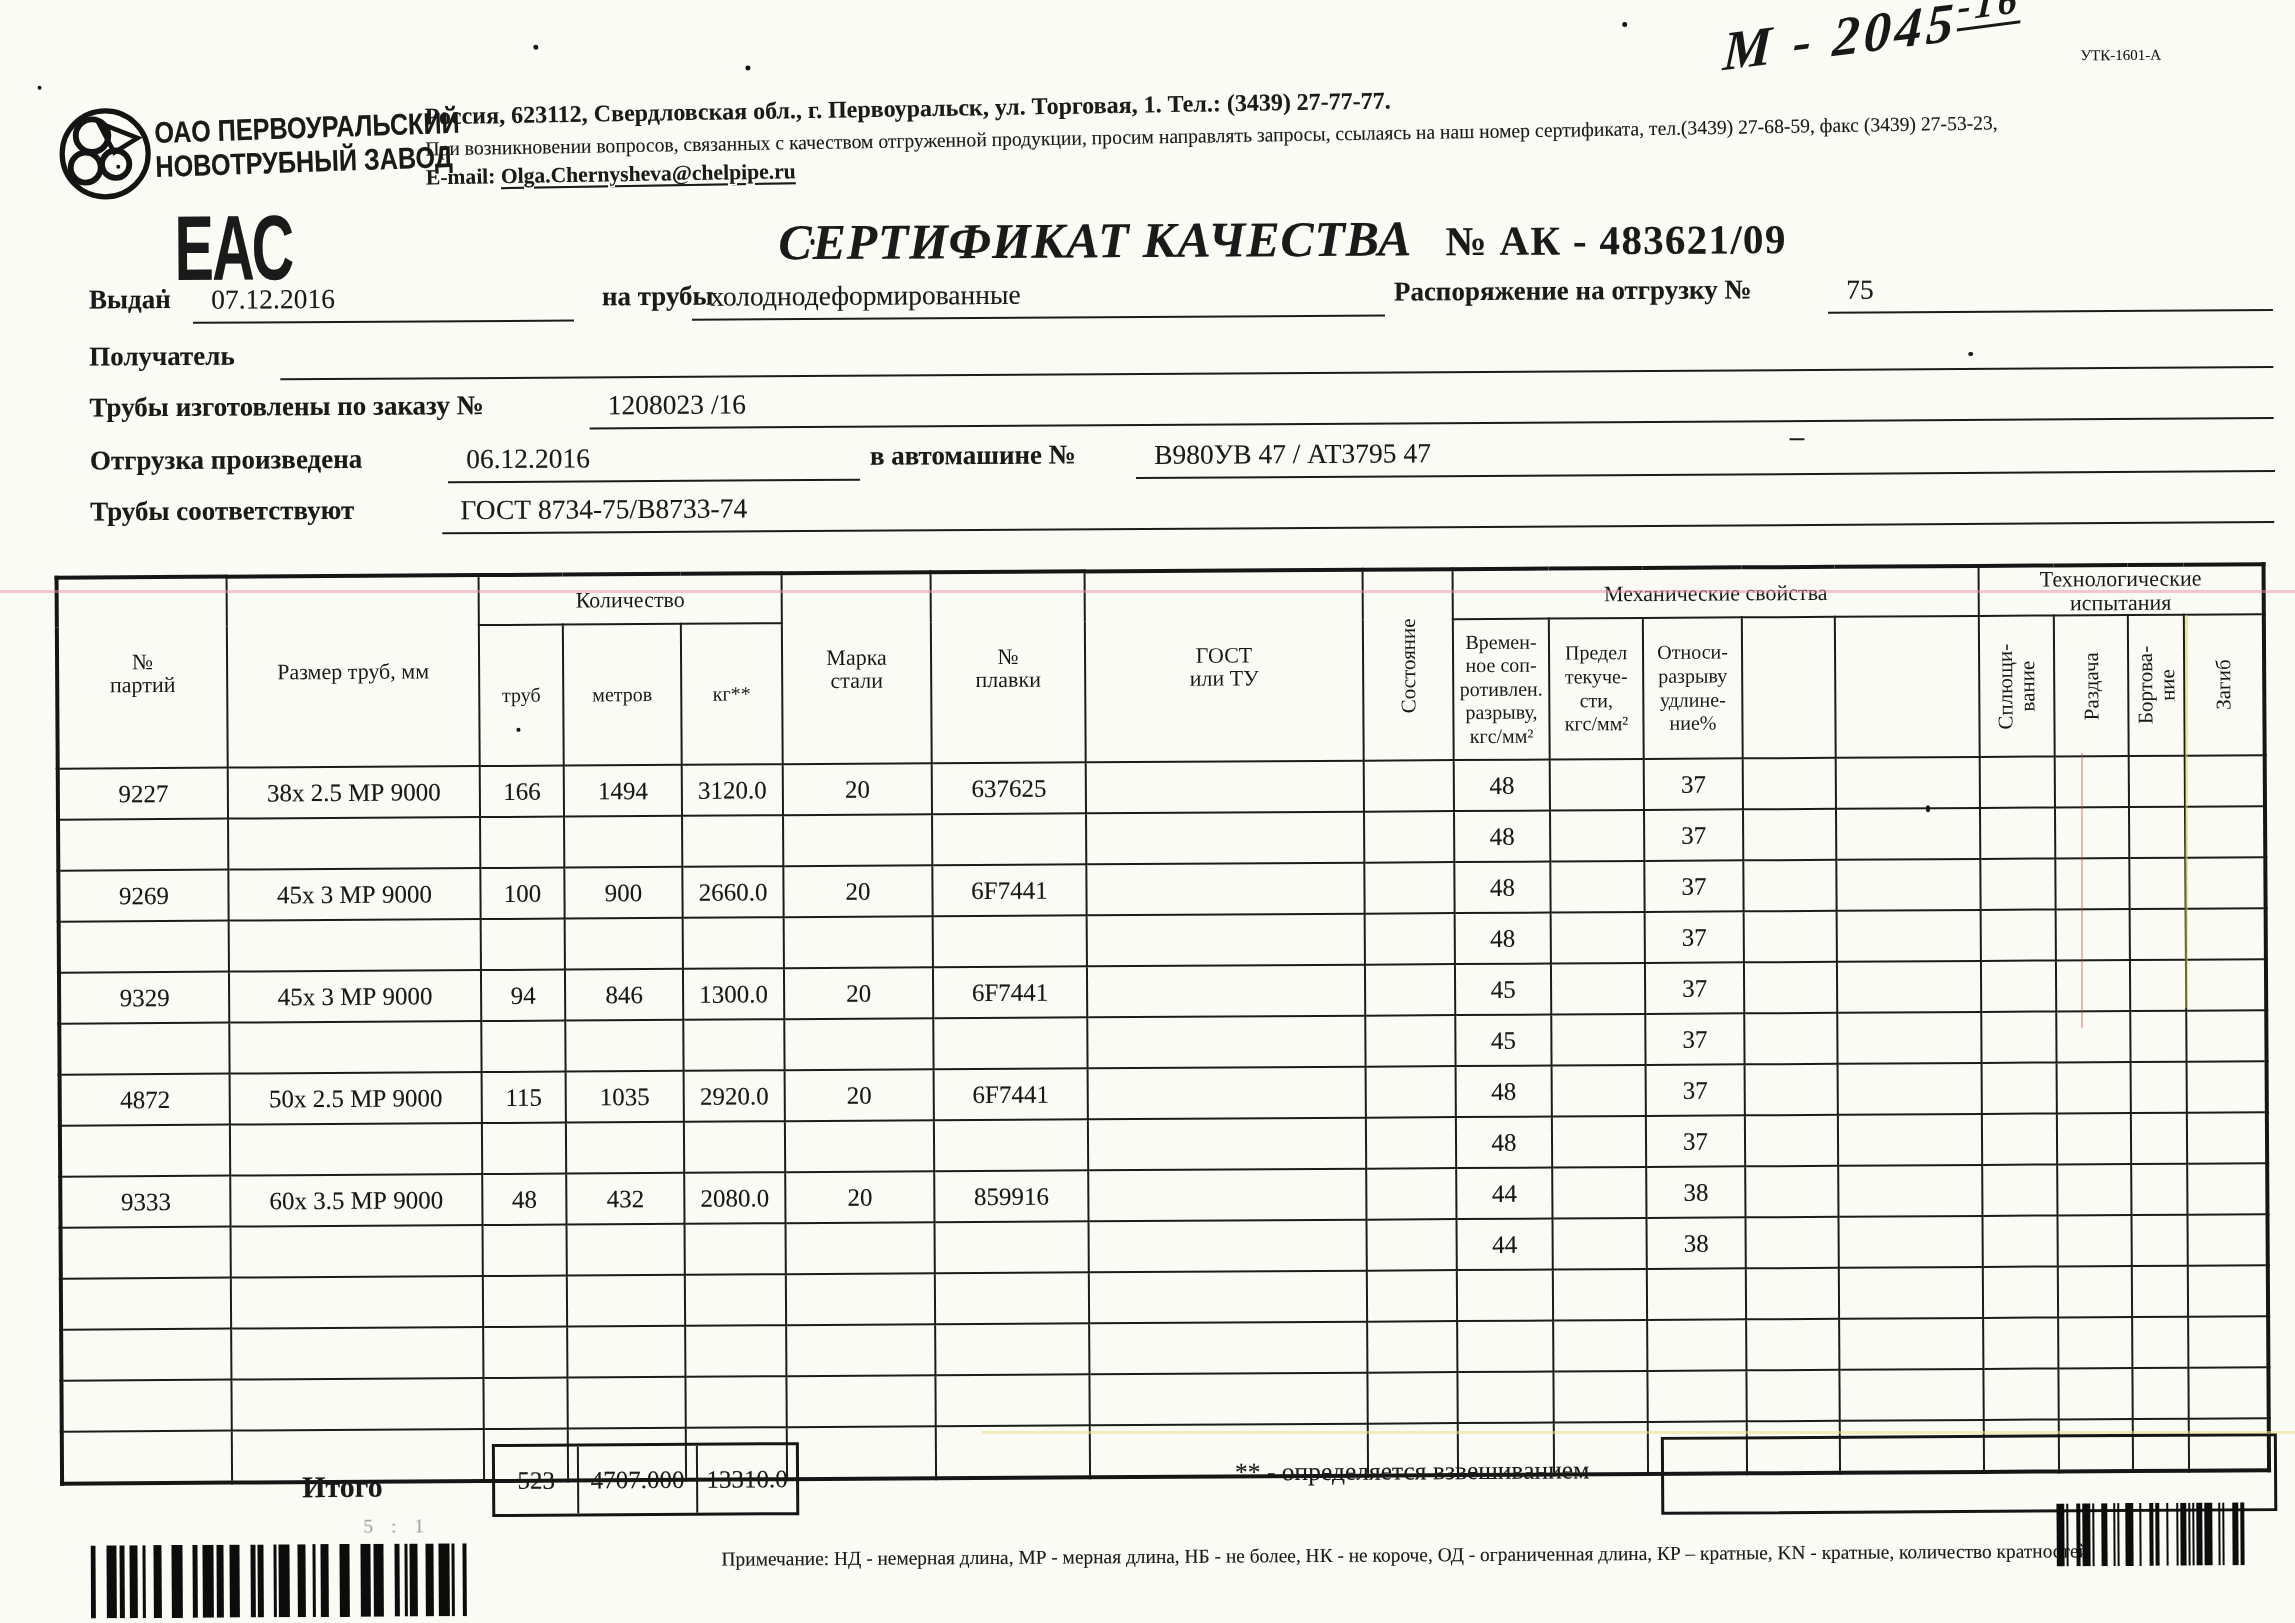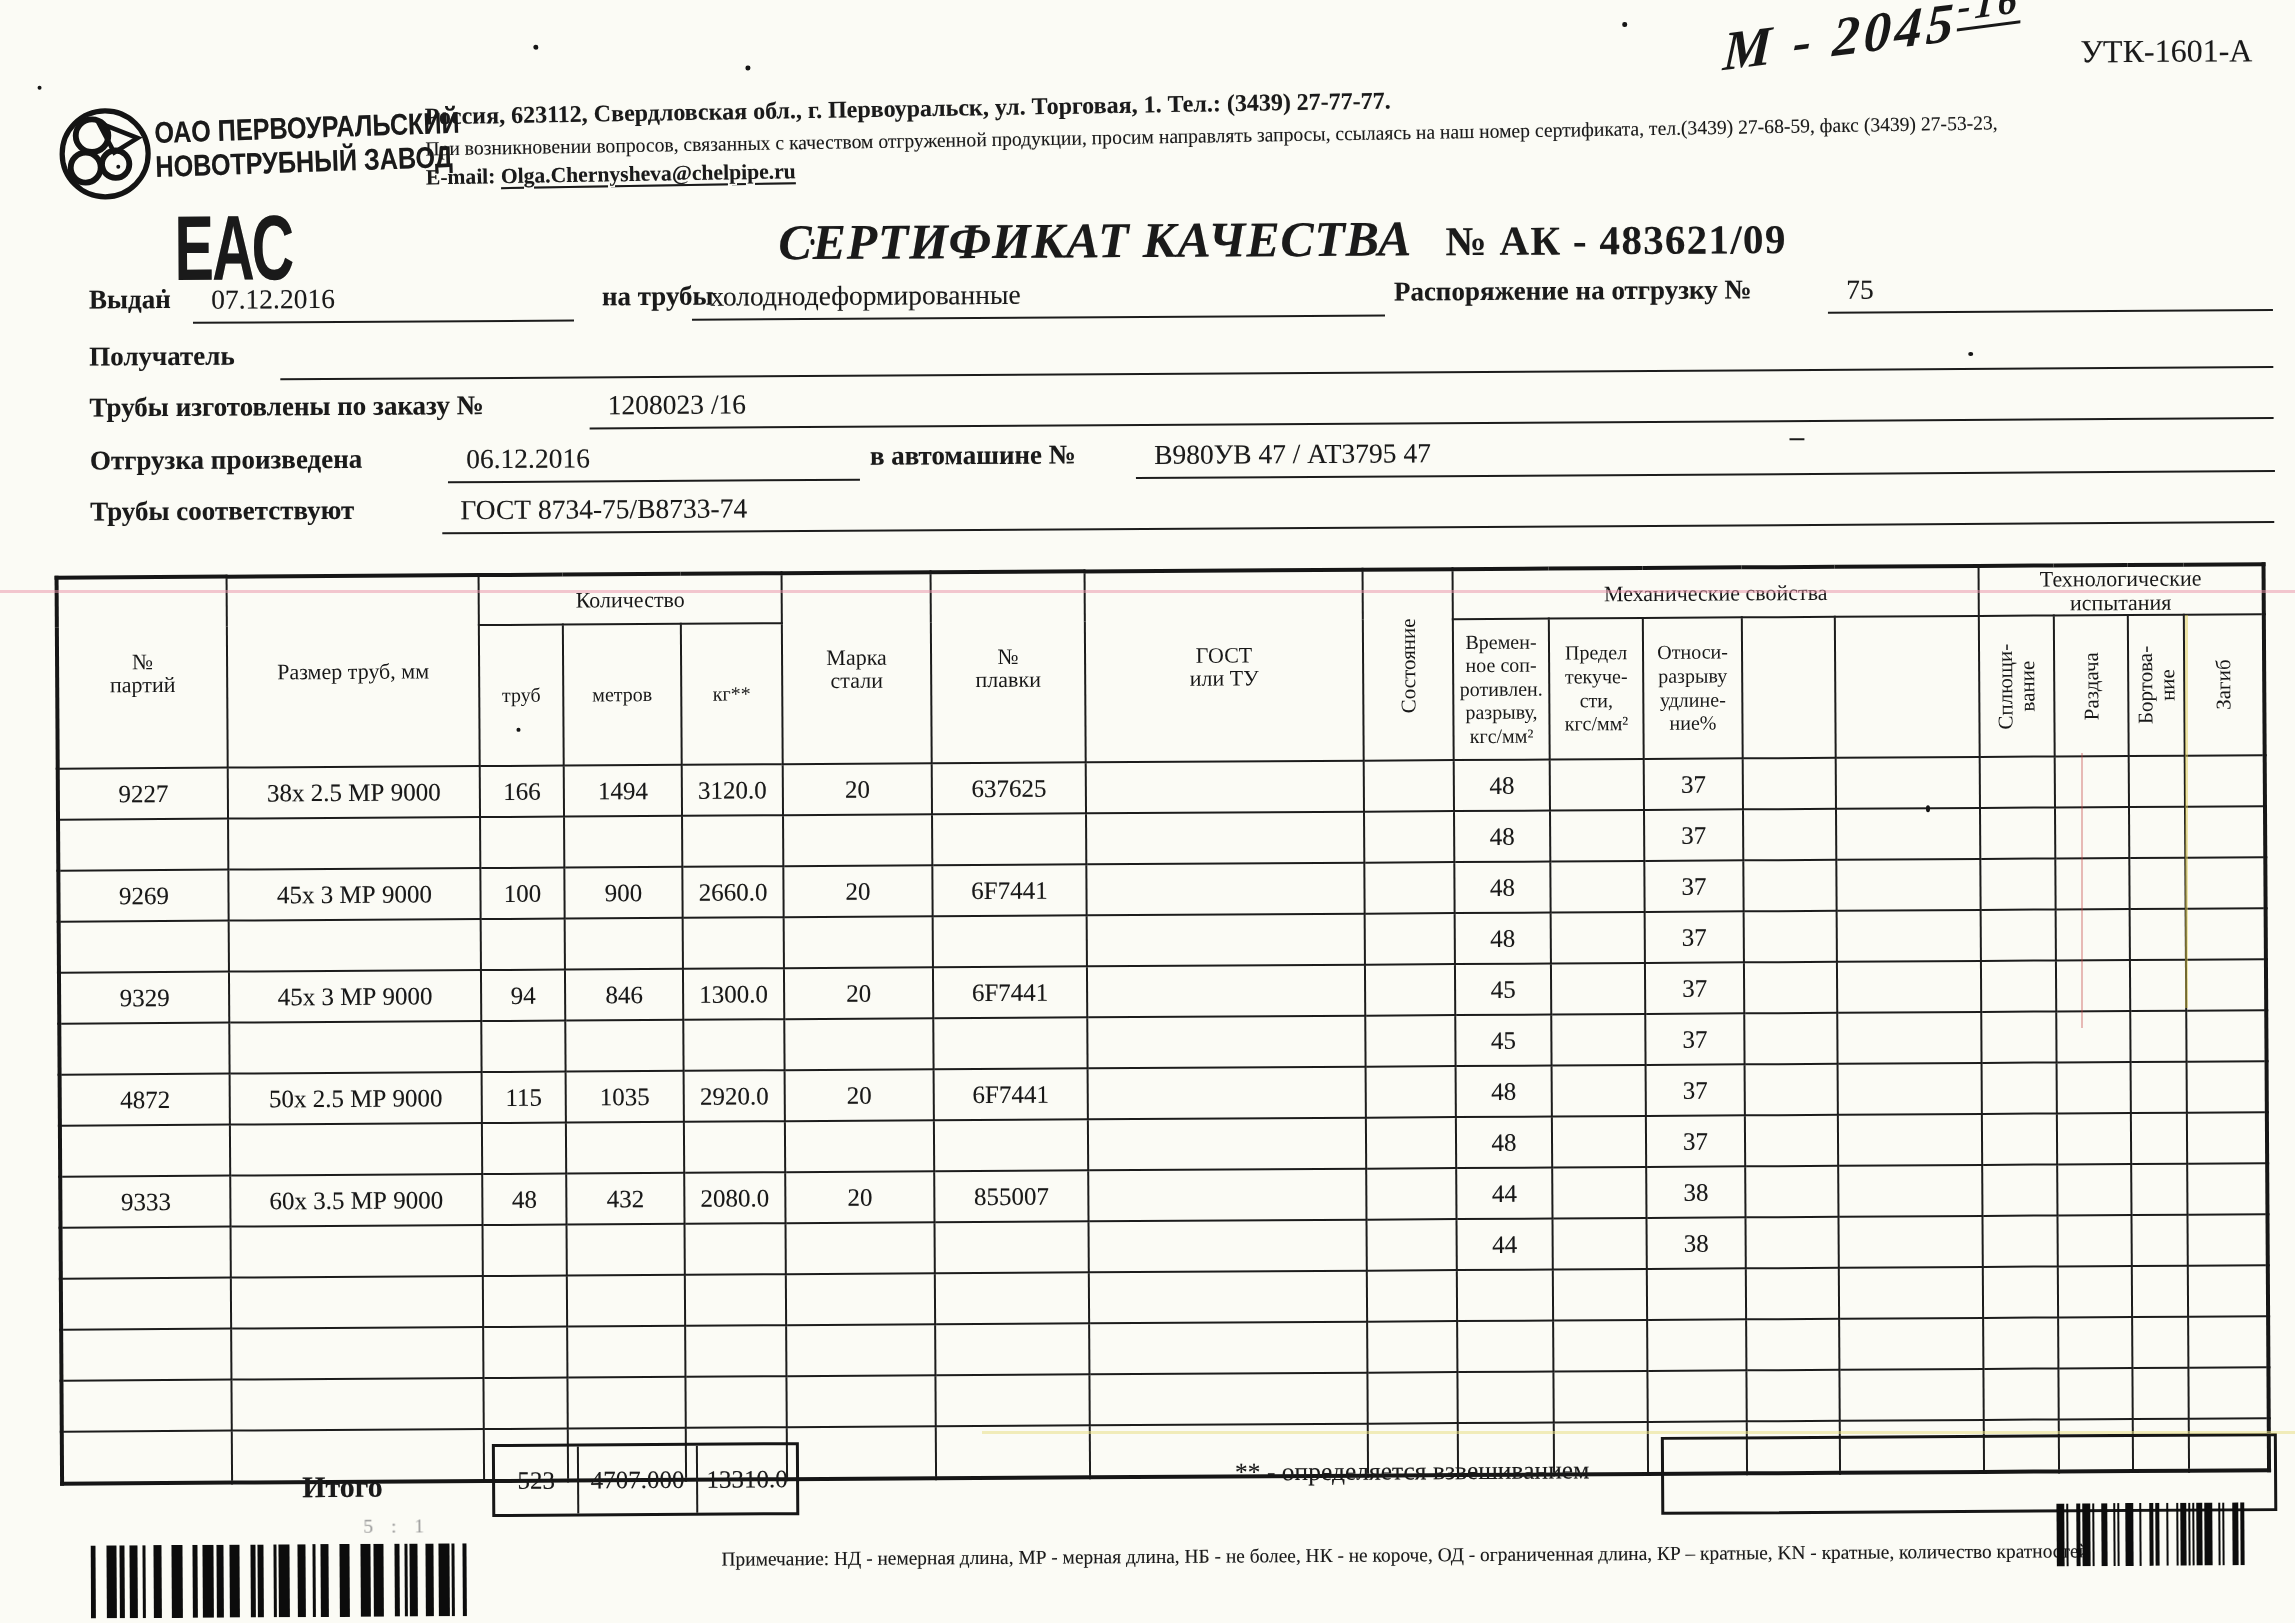--- a/index.html
+++ b/index.html
@@ -24,21 +24,21 @@
   #addr .l1{font-weight:bold;font-size:24px;white-space:nowrap;}
   #addr .l2{font-size:20px;margin-top:6.5px;white-space:nowrap;transform:scaleX(.98);transform-origin:0 0;}
   #addr .l3{font-weight:bold;font-size:21.6px;margin-top:5.2px;white-space:nowrap;}
   #addr .l3 .email{text-decoration:underline;text-underline-offset:3.9px;text-decoration-thickness:2px;}
   #hand-mark{
     position:absolute;left:1728px;top:18.3px;width:367px;
     font-style:italic;font-weight:bold;font-size:55px;letter-spacing:3.9px;
     transform:rotate(-7deg) skewX(-10deg);transform-origin:0 50%;white-space:nowrap;color:#181818;
   }
   #hand-mark sup{font-size:39px;vertical-align:19.6px;border-bottom:3.3px solid #181818;}
-  #form-code{position:absolute;left:2085px;top:39px;font-size:32px;white-space:nowrap;}
+  #form-code{position:absolute;left:2085px;top:53px;font-size:15px;white-space:nowrap;}
   #eac-mark{
     position:absolute;left:178px;top:196px;
     font-family:"Liberation Sans",sans-serif;font-weight:900;font-size:92px;line-height:1;
     transform:scaleX(.64);transform-origin:0 0;letter-spacing:-2.6px;
   }
 
   
   #title-line{position:absolute;left:782px;top:211px;white-space:nowrap;}
   #title-line .t{font-style:italic;font-weight:bold;font-size:50px;letter-spacing:0.7px;}
   #title-line .n{font-weight:bold;font-size:41px;margin-left:31px;letter-spacing:1.3px;}
@@ -391,21 +391,21 @@
           <td class="ink"></td>
           <td class="ink"></td>
         </tr>
         <tr>
           <td class="ink">9333</td>
           <td class="ink">60x 3.5 МР 9000</td>
           <td class="ink">48</td>
           <td class="ink">432</td>
           <td class="ink">2080.0</td>
           <td class="ink">20</td>
-          <td class="ink">855007</td>
+          <td class="ink">859916</td>
           <td class="ink"></td>
           <td class="ink"></td>
           <td class="ink">44</td>
           <td class="ink"></td>
           <td class="ink">38</td>
           <td class="ink"></td>
           <td class="ink"></td>
           <td class="ink"></td>
           <td class="ink"></td>
           <td class="ink"></td>

